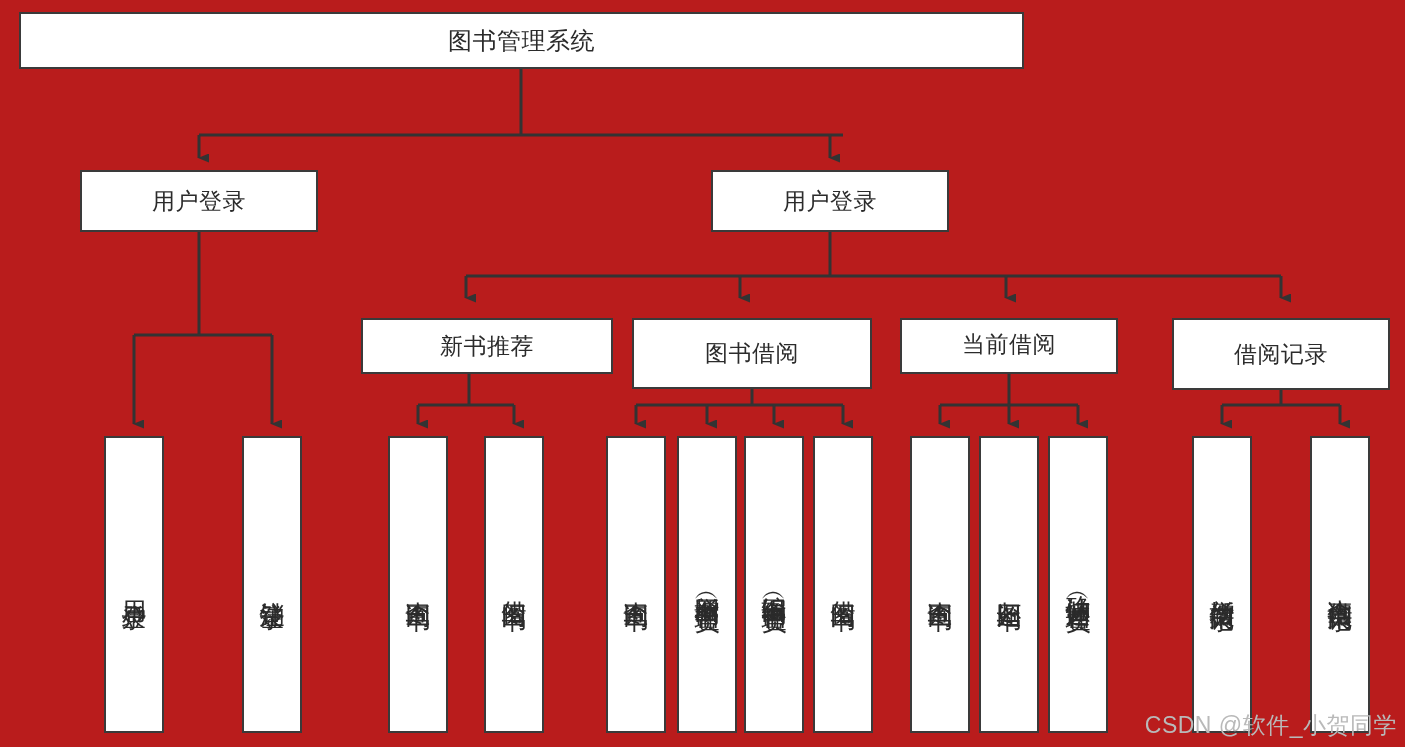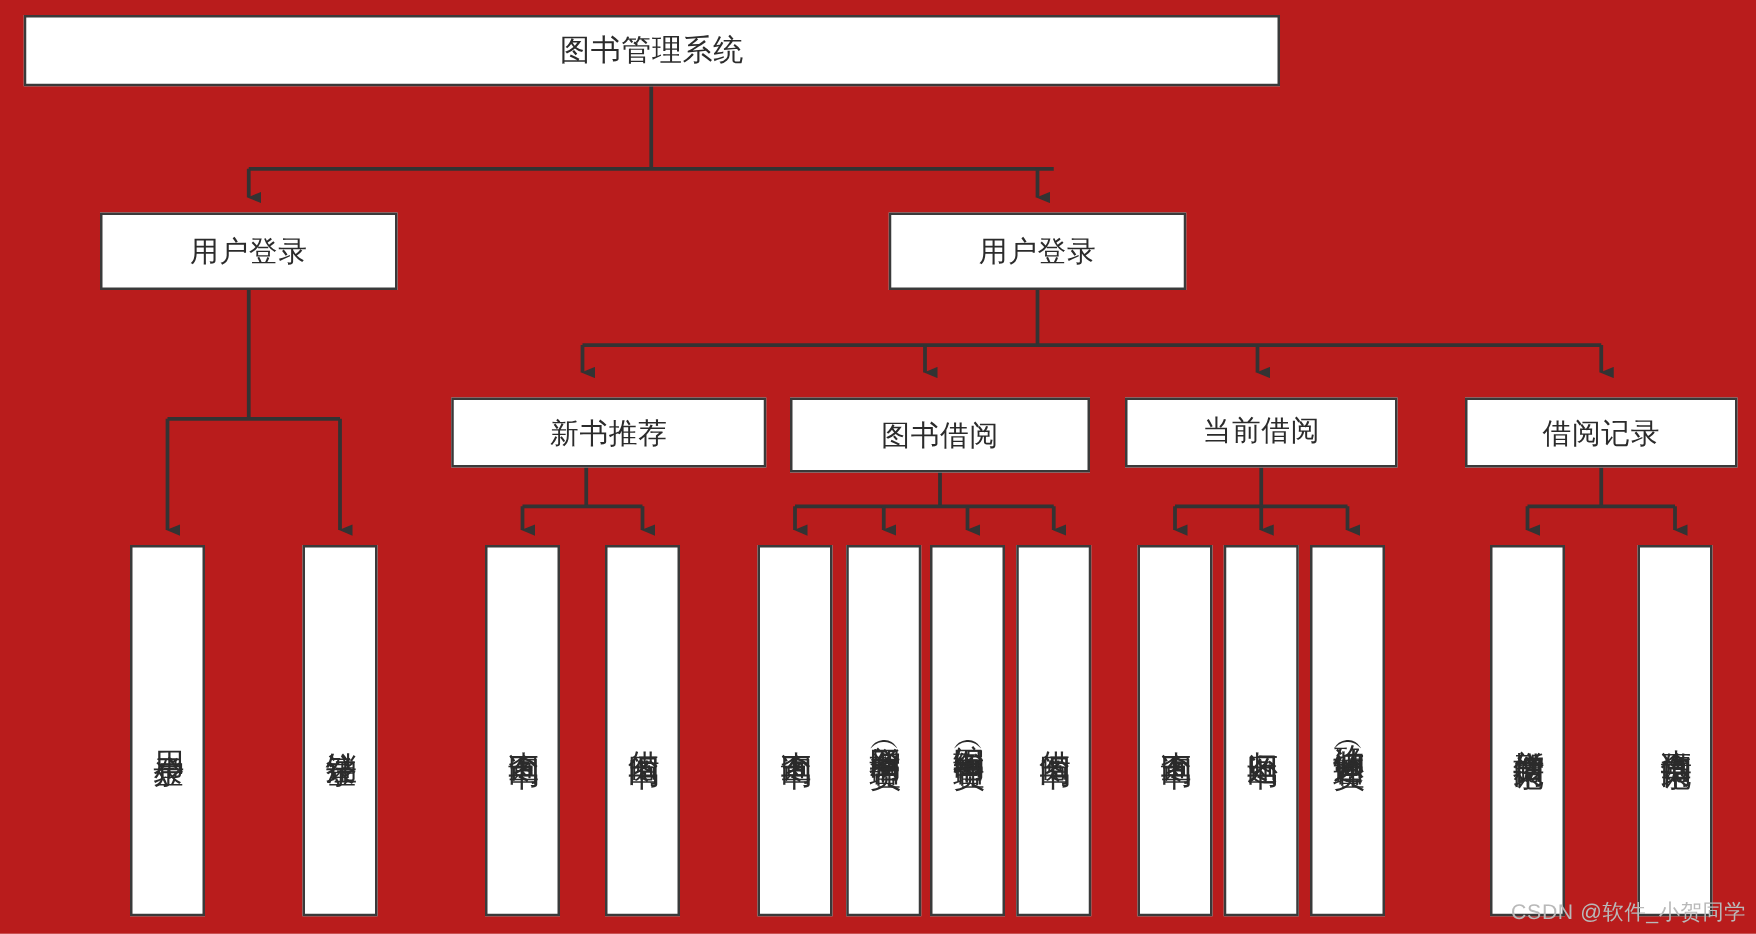--- a/index.html
+++ b/index.html
@@ -64,21 +64,21 @@
     text-orientation: upright;
     font-size: 25px;
     line-height: 1.0;
     letter-spacing: 2px;
     white-space: nowrap;
   }
   #watermark {
     position: absolute;
     right: 8px;
     bottom: 6px;
-    font-size: 17px;
+    font-size: 23px;
     color: #b9b9b9;
     letter-spacing: 0.5px;
     z-index: 3;
     white-space: nowrap;
   }
 </style>
 </head>
 <body>
 
 <div id="diagram">
@@ -141,27 +141,27 @@
   <div class="node horiz" style="left:80px; top:170px; width:238px; height:62px;">
     <span class="label">用户登录</span>
   </div>
   <div class="node horiz" style="left:711px; top:170px; width:238px; height:62px;">
     <span class="label">用户登录</span>
   </div>
 
   <div class="node horiz" style="left:361px; top:318px; width:252px; height:56px;">
     <span class="label">新书推荐</span>
   </div>
-  <div class="node horiz" style="left:632px; top:318px; width:240px; height:60px;">
+  <div class="node horiz" style="left:632px; top:318px; width:240px; height:71px;">
     <span class="label">图书借阅</span>
   </div>
   <div class="node horiz" style="left:900px; top:318px; width:218px; height:56px;font-family:Liberation Mono, monospace;">
     <span class="label">当前借阅</span>
   </div>
-  <div class="node horiz" style="left:1172px; top:318px; width:218px; height:56px;">
+  <div class="node horiz" style="left:1172px; top:318px; width:218px; height:72px;">
     <span class="label">借阅记录</span>
   </div>
 
   <div class="node vert" style="left:104px; top:436px; width:60px; height:297px;">
     <span class="label">用户登录</span>
   </div>
   <div class="node vert" style="left:242px; top:436px; width:60px; height:297px;">
     <span class="label">注销登录</span>
   </div>
 

